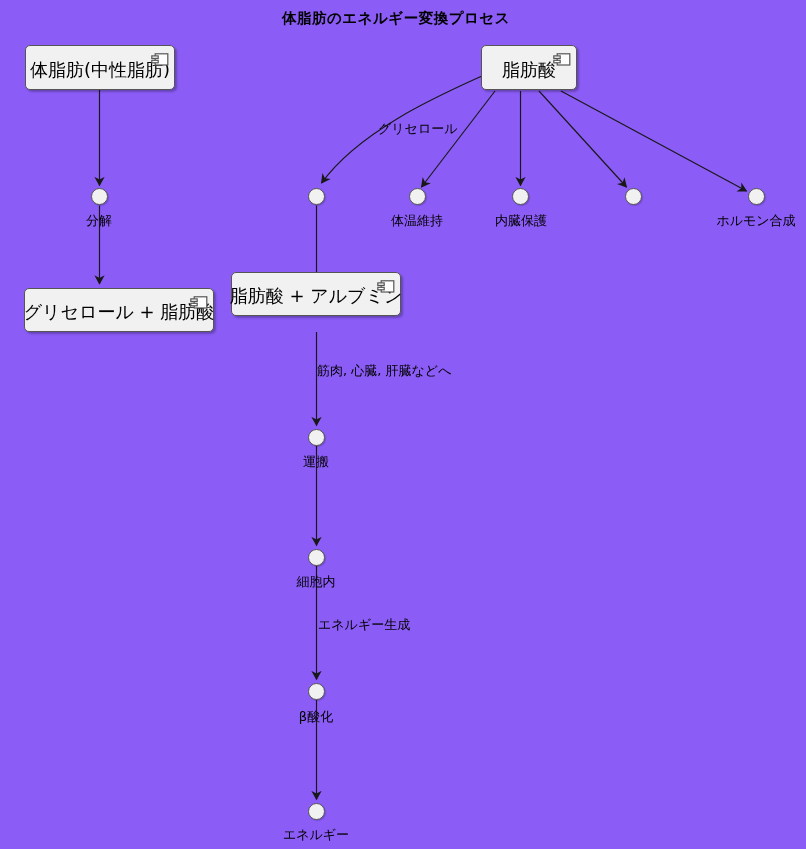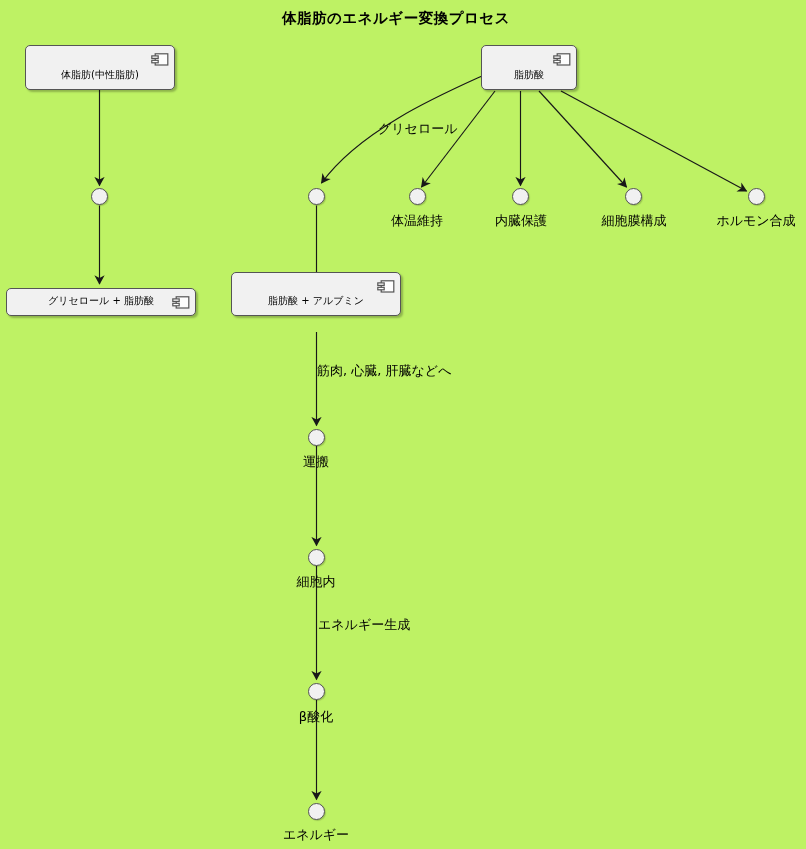--- a/index.html
+++ b/index.html
@@ -1,39 +1,39 @@
 <!DOCTYPE html>
 <html><head>
 <meta charset="utf-8">
 <style>
   html,body{margin:0;padding:0;background:#ffffff;}
   #canvas{
     position:relative;
     width:806px;height:849px;
-    background:#bef264;
+    background:#8b5cf6;
     font-family:"DejaVu Sans",sans-serif;
     color:#000;
     overflow:hidden;
   }
   .title{
     position:absolute;top:9px;left:0;width:792px;
     text-align:center;
     font-size:14.5px;font-weight:bold;color:#000;
     letter-spacing:0.5px;
   }
   .comp{
     position:absolute;
     background:#f1f1f1;
     border:1.4px solid #555;
     border-radius:5px;
     box-shadow:2px 2px 2px rgba(0,0,0,0.25);
     display:flex;align-items:flex-end;justify-content:center;
     padding-bottom:7px;box-sizing:border-box;
   }
-  .comp .lbl{font-size:10px;color:#000;white-space:nowrap;}
+  .comp .lbl{font-size:18px;color:#000;white-space:nowrap;}
   .comp .cicon{position:absolute;top:5px;right:5px;}
   .iface{
     position:absolute;width:17px;height:17px;box-sizing:border-box;
     background:#f1f1f1;border:1.4px solid #555;border-radius:50%;
     box-shadow:1px 1px 1px rgba(0,0,0,0.18);
   }
   .nlabel{
     position:absolute;width:160px;text-align:center;
     font-size:13px;color:#000;white-space:nowrap;
   }
@@ -90,21 +90,21 @@
           <g fill="#fdfdfd" stroke="#555" stroke-width="1.2">
             <rect x="4.2" y="0.8" width="12.6" height="11.2"></rect>
             <rect x="0.8" y="2.9" width="6.4" height="2.5"></rect>
             <rect x="0.8" y="7.3" width="6.4" height="2.5"></rect>
           </g>
         </svg>
     </span>
     <span class="lbl">脂肪酸</span>
   </div>
 
-  <div class="comp" style="left:6px;top:288px;width:190px;height:28px;">
+  <div class="comp" style="left:24px;top:288px;width:190px;height:44px;">
     <span class="cicon">
       <svg width="18" height="13" viewBox="0 0 18 13">
           <g fill="#fdfdfd" stroke="#555" stroke-width="1.2">
             <rect x="4.2" y="0.8" width="12.6" height="11.2"></rect>
             <rect x="0.8" y="2.9" width="6.4" height="2.5"></rect>
             <rect x="0.8" y="7.3" width="6.4" height="2.5"></rect>
           </g>
         </svg>
     </span>
     <span class="lbl">グリセロール + 脂肪酸</span>
@@ -127,23 +127,23 @@
   <div class="iface" style="left:308px;top:188px;"></div>
   <div class="iface" style="left:409px;top:188px;"></div>
   <div class="iface" style="left:512px;top:188px;"></div>
   <div class="iface" style="left:625px;top:188px;"></div>
   <div class="iface" style="left:748px;top:188px;"></div>
   <div class="iface" style="left:308px;top:429px;"></div>
   <div class="iface" style="left:308px;top:549px;"></div>
   <div class="iface" style="left:308px;top:683px;"></div>
   <div class="iface" style="left:308px;top:803px;"></div>
 
+  <div class="nlabel" style="left:19px;top:212px;">分解</div>
   <div class="nlabel" style="left:337px;top:212px;">体温維持</div>
   <div class="nlabel" style="left:441px;top:212px;">内臓保護</div>
-  <div class="nlabel" style="left:554px;top:212px;">細胞膜構成</div>
   <div class="nlabel" style="left:676px;top:212px;">ホルモン合成</div>
   <div class="nlabel" style="left:236px;top:453px;">運搬</div>
   <div class="nlabel" style="left:236px;top:573px;">細胞内</div>
   <div class="nlabel" style="left:236px;top:708px;">β酸化</div>
   <div class="nlabel" style="left:236px;top:826px;">エネルギー</div>
 
   <div class="elabel" style="left:378px;top:120px;">グリセロール</div>
   <div class="elabel" style="left:317px;top:362px;">筋肉, 心臓, 肝臓などへ</div>
   <div class="elabel" style="left:318px;top:616px;">エネルギー生成</div>
 

